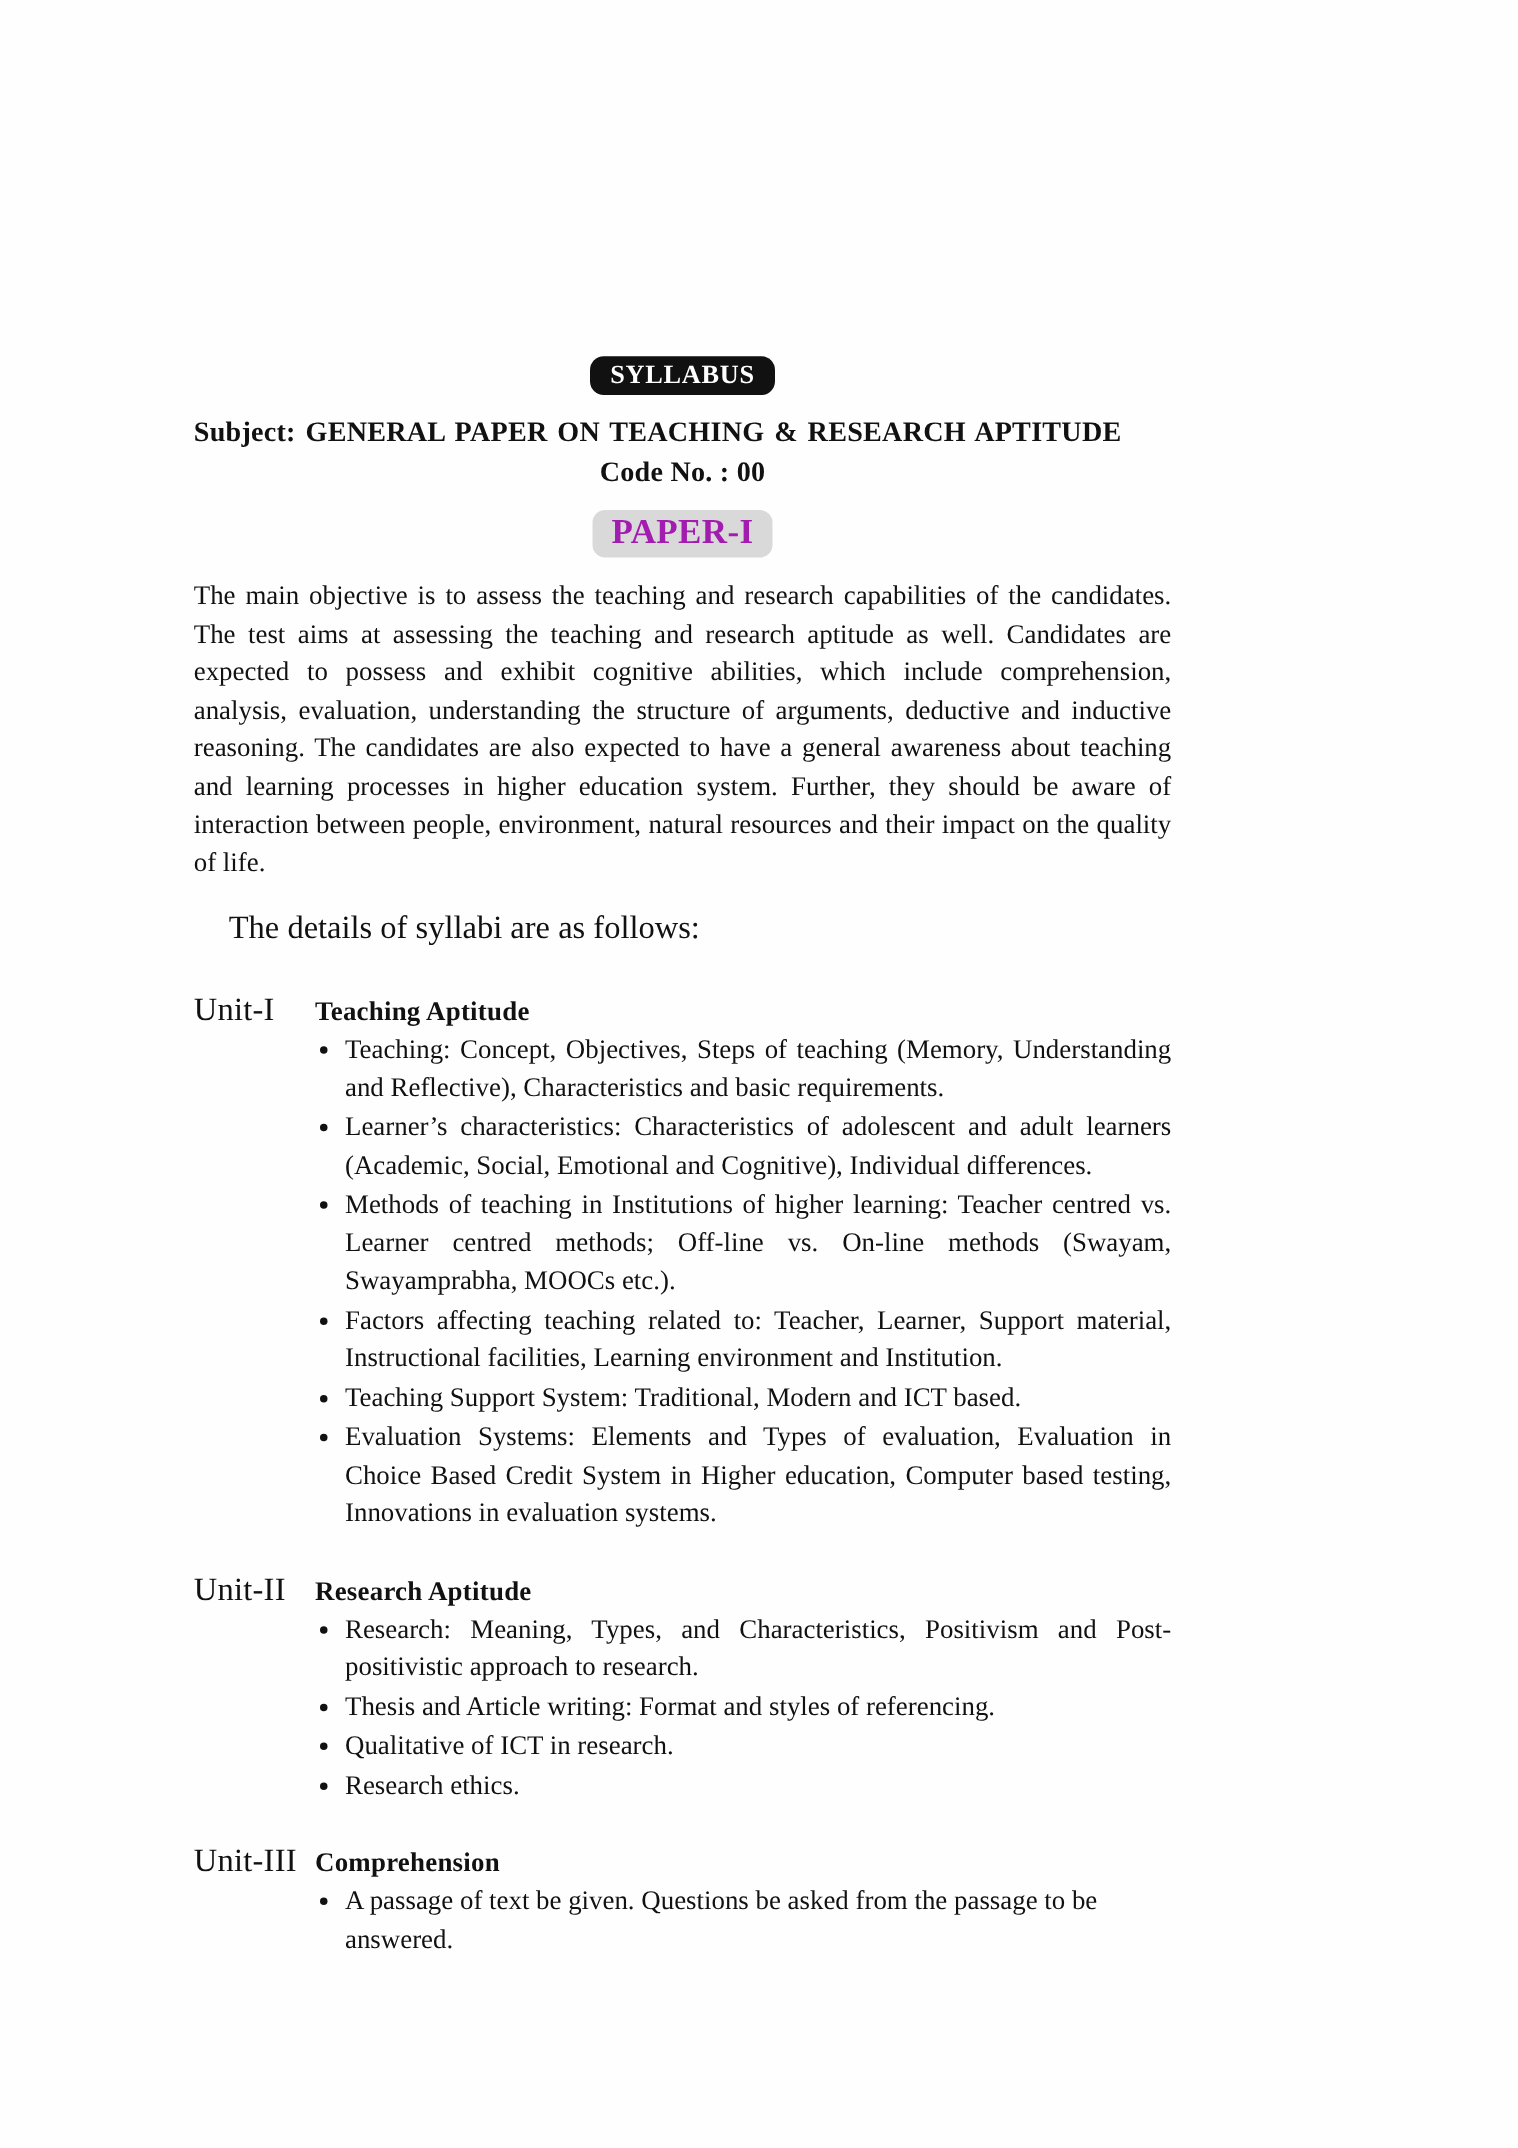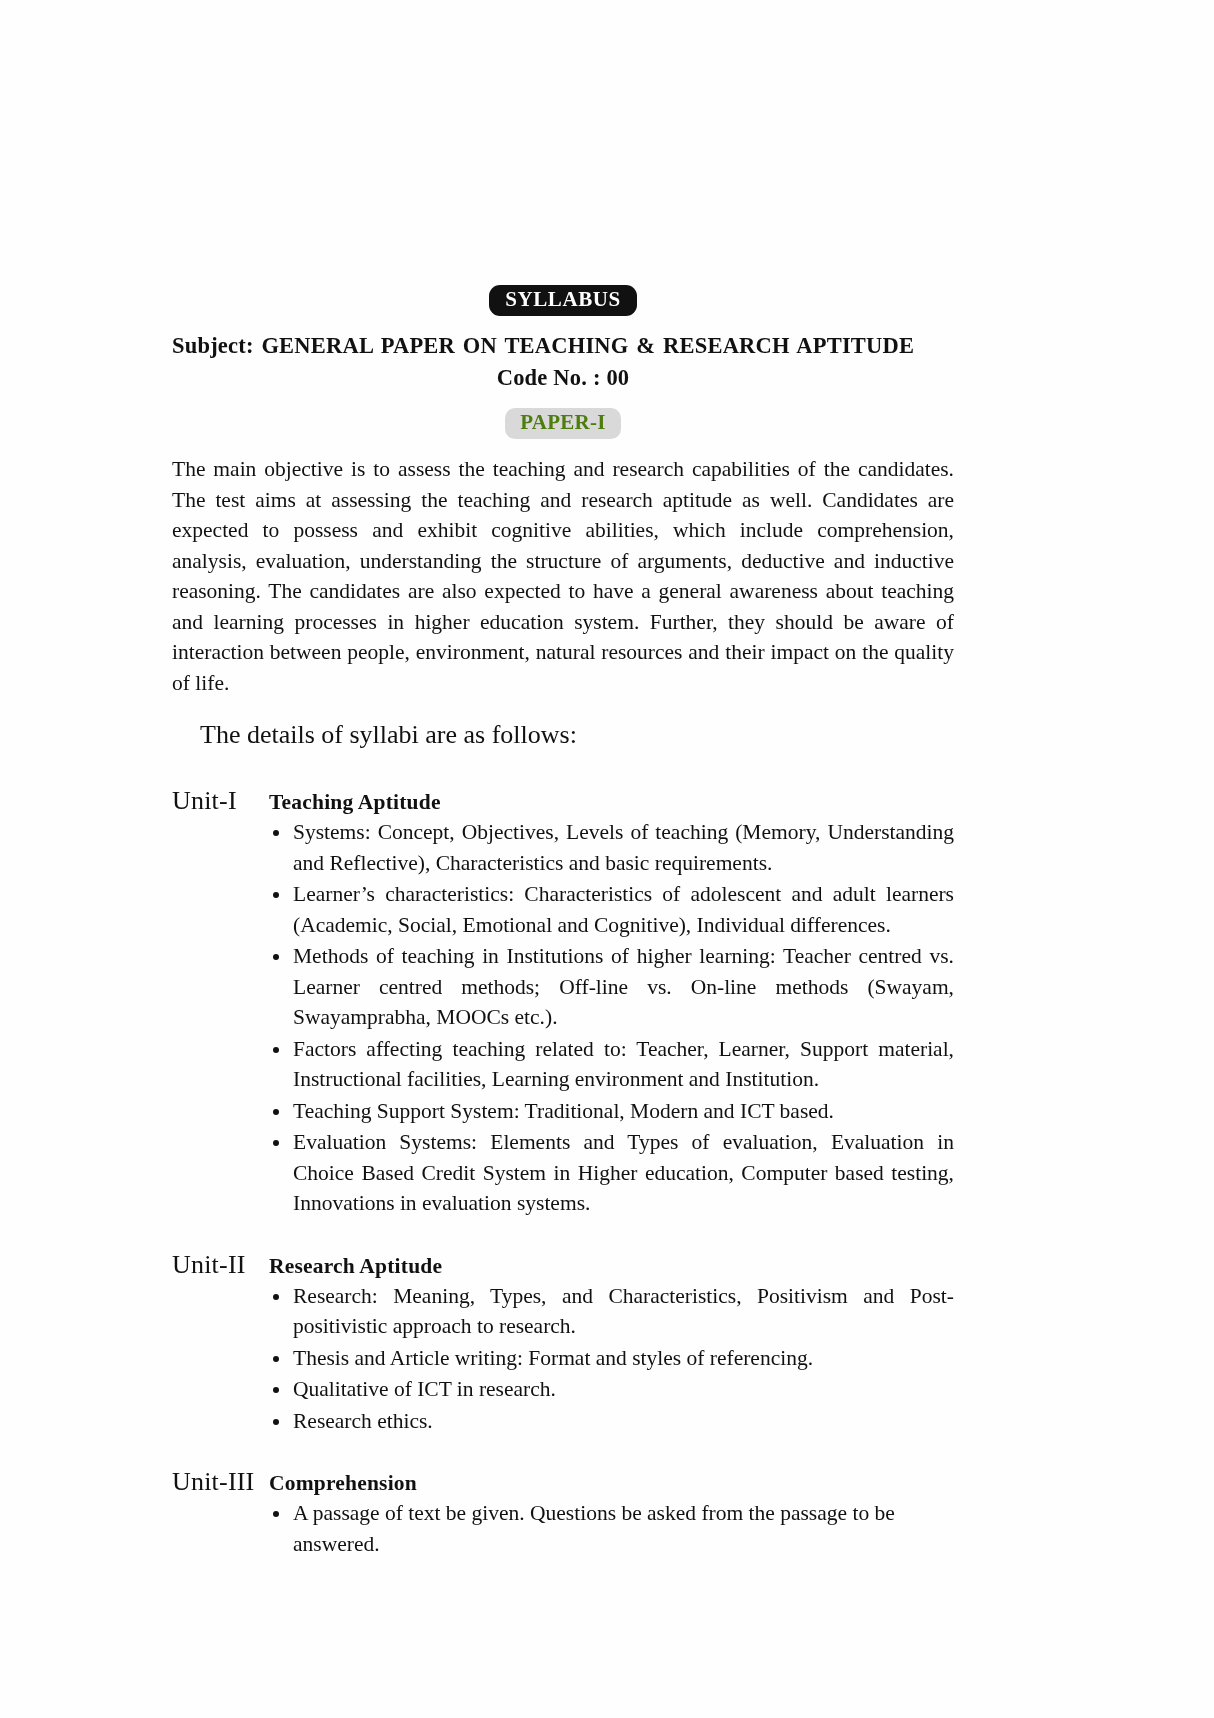--- a/index.html
+++ b/index.html
@@ -18,21 +18,21 @@
   .page {
     position: absolute;
     left: 0;
     top: 0;
     width: 1214px;
     height: 1718px;
     background: #fefefe;
   }
   .content {
     position: absolute;
-    left: 172px;
+    left: 155px;
     top: 285px;
     width: 782px;
   }
 
   
   .badge-row {
     text-align: center;
     line-height: 1;
   }
   .syllabus-badge {
@@ -61,23 +61,23 @@
     letter-spacing: 0.2px;
   }
   .paper-badge-row {
     text-align: center;
     margin-top: 17px;
     line-height: 1;
   }
   .paper-badge {
     display: inline-block;
     background: #d9d9d9;
-    color: #4d7c0f;
-    font-weight: bold;
-    font-size: 21px;
+    color: #a21caf;
+    font-weight: bold;
+    font-size: 28px;
     padding: 4px 15px 6px 15px;
     border-radius: 10px;
     letter-spacing: 0.3px;
   }
 
   
   .intro {
     margin-top: 15px;
     font-size: 21.5px;
     line-height: 30.5px;
@@ -159,21 +159,21 @@
 
     <p class="intro">The main objective is to assess the teaching and research capabilities of the candidates. The test aims at assessing the teaching and research aptitude as well. Candidates are expected to possess and exhibit cognitive abilities, which include comprehension, analysis, evaluation, understanding the structure of arguments, deductive and inductive reasoning. The candidates are also expected to have a general awareness about teaching and learning processes in higher education system. Further, they should be aware of interaction between people, environment, natural resources and their impact on the quality of life.</p>
     <p class="details-line">The details of syllabi are as follows:</p>
 
     <div class="unit">
       <div class="unit-head">
         <div class="unit-label">Unit-I</div>
         <div class="unit-title">Teaching Aptitude</div>
       </div>
       <ul class="bullets">
-        <li><span class="dot"></span><span>Systems: Concept, Objectives, Levels of teaching (Memory, Understanding and Reflective), Characteristics and basic requirements.</span></li>
+        <li><span class="dot"></span><span>Teaching: Concept, Objectives, Steps of teaching (Memory, Understanding and Reflective), Characteristics and basic requirements.</span></li>
         <li><span class="dot"></span><span>Learner’s characteristics: Characteristics of adolescent and adult learners (Academic, Social, Emotional and Cognitive), Individual differences.</span></li>
         <li><span class="dot"></span><span>Methods of teaching in Institutions of higher learning: Teacher centred vs. Learner centred methods; Off-line vs. On-line methods (Swayam, Swayamprabha, MOOCs etc.).</span></li>
         <li><span class="dot"></span><span>Factors affecting teaching related to: Teacher, Learner, Support material, Instructional facilities, Learning environment and Institution.</span></li>
         <li class="short"><span class="dot"></span><span>Teaching Support System: Traditional, Modern and ICT based.</span></li>
         <li><span class="dot"></span><span>Evaluation Systems: Elements and Types of evaluation, Evaluation in Choice Based Credit System in Higher education, Computer based testing, Innovations in evaluation systems.</span></li>
       </ul>
     </div>
 
     <div class="unit">
       <div class="unit-head">

